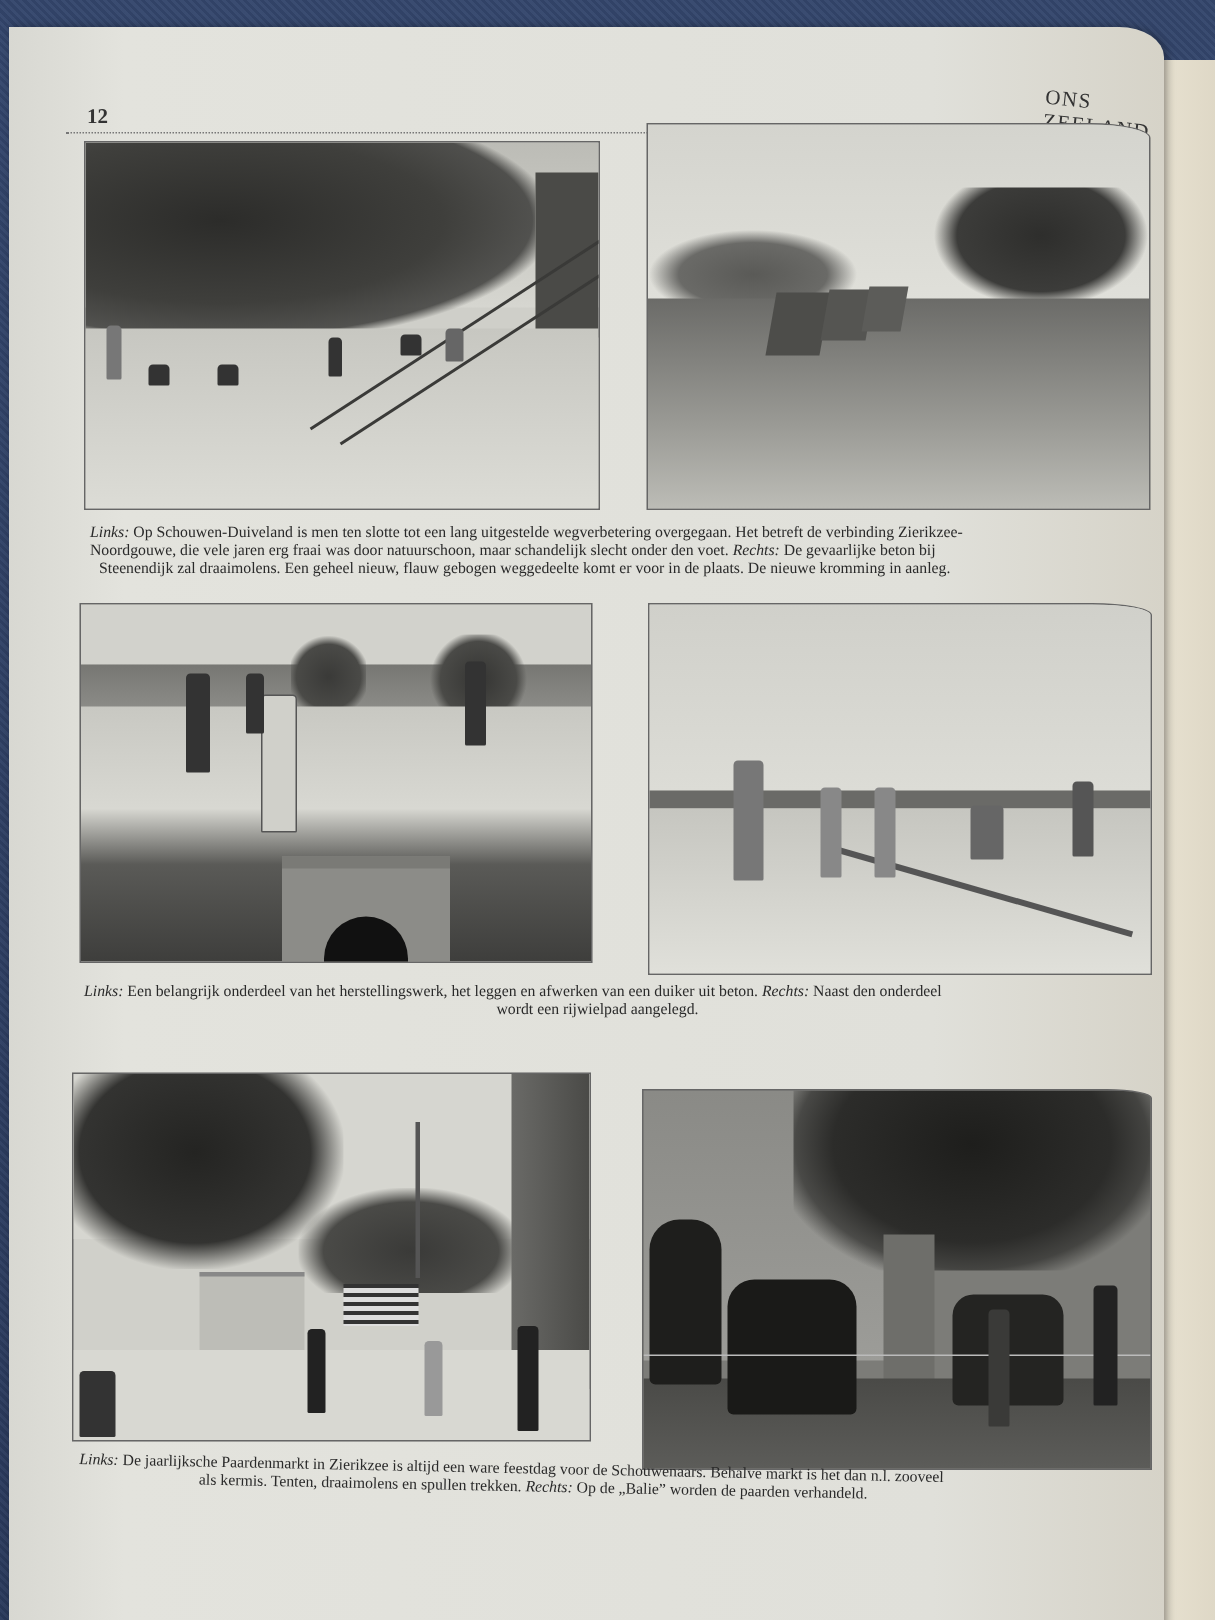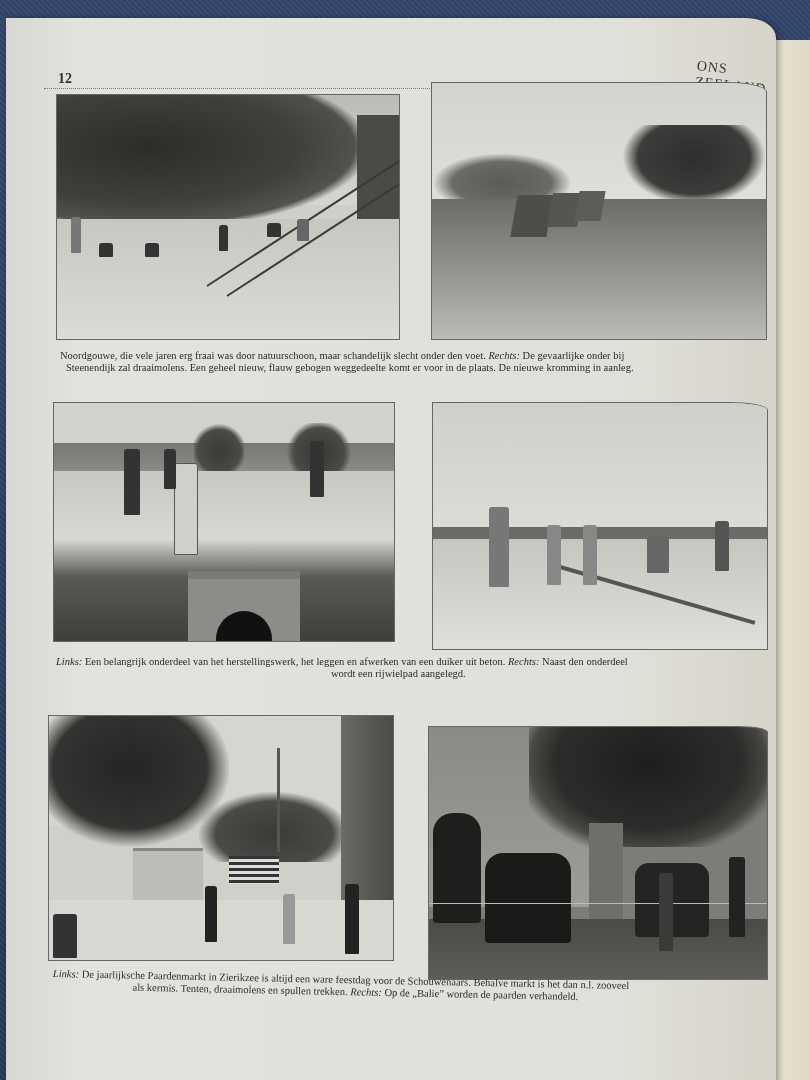--- a/index.html
+++ b/index.html
@@ -79,21 +79,22 @@
     <div class="sky" style="height:120px;background:linear-gradient(180deg,#d4d4ce,#e0e0da);"></div>
     <div class="trees" style="left:190px;top:42px;width:144px;height:80px;background:radial-gradient(ellipse at 50% 40%,#2e2e2c 0%,#3c3c3a 55%,transparent 70%);"></div>
     <div class="trees" style="left:0;top:70px;width:140px;height:60px;background:radial-gradient(ellipse at 50% 50%,#5a5a57 0%,#6a6a67 50%,transparent 70%);"></div>
     <div class="ground" style="height:140px;background:linear-gradient(180deg,#6b6b68,#9a9a95 60%,#bcbcb6);"></div>
     <div style="position:absolute;left:82px;top:112px;width:36px;height:42px;background:#4d4d4a;transform:skew(-10deg);"></div>
     <div style="position:absolute;left:118px;top:110px;width:30px;height:34px;background:#555552;transform:skew(-10deg);"></div>
     <div style="position:absolute;left:145px;top:108px;width:26px;height:30px;background:#5c5c59;transform:skew(-10deg);"></div>
   </div>
 
   <div class="caption" style="left:54px;top:332px;width:705px;">
-    <span class="caption-line"><span>Noordgouwe, die vele jaren erg fraai was door natuurschoon, maar schandelijk slecht onder den voet.</span> <span class="lead">Rechts:</span> <span>De gevaarlijke onder bij</span></span>
+    <span class="caption-line"><span class="lead">Links:</span> <span>Op Schouwen-Duiveland is men ten slotte tot een lang uitgestelde wegverbetering overgegaan. Het betreft de verbinding Zierikzee-</span></span>
+    <span class="caption-line"><span>Noordgouwe, die vele jaren erg fraai was door natuurschoon, maar schandelijk slecht onder den voet.</span> <span class="lead">Rechts:</span> <span>De gevaarlijke beton bij</span></span>
     <span class="caption-line" style="padding-left:6px;"><span>Steenendijk zal draaimolens. Een geheel nieuw, flauw gebogen weggedeelte komt er voor in de plaats. De nieuwe kromming in aanleg.</span></span>
   </div>
 
   <div class="photo" style="left:47px;top:384px;width:340px;height:238px;background:#cacac4;">
     <div class="sky" style="height:40px;background:#d2d2cc;"></div>
     <div class="trees" style="left:0;top:40px;width:340px;height:30px;background:linear-gradient(180deg,#777773,#8c8c88);"></div>
     <div class="trees" style="left:140px;top:18px;width:50px;height:60px;background:radial-gradient(circle,#3a3a38 0%,#4a4a47 55%,transparent 70%);"></div>
     <div class="trees" style="left:230px;top:20px;width:70px;height:60px;background:radial-gradient(circle,#353533 0%,#4a4a47 55%,transparent 70%);"></div>
     <div class="ground" style="height:170px;background:linear-gradient(180deg,#c8c8c2,#d8d8d2 40%,#5a5a57 62%,#3e3e3c);"></div>
     <div style="position:absolute;left:134px;top:168px;width:112px;height:70px;background:#8c8c88;border-top:8px solid #7a7a76;">

